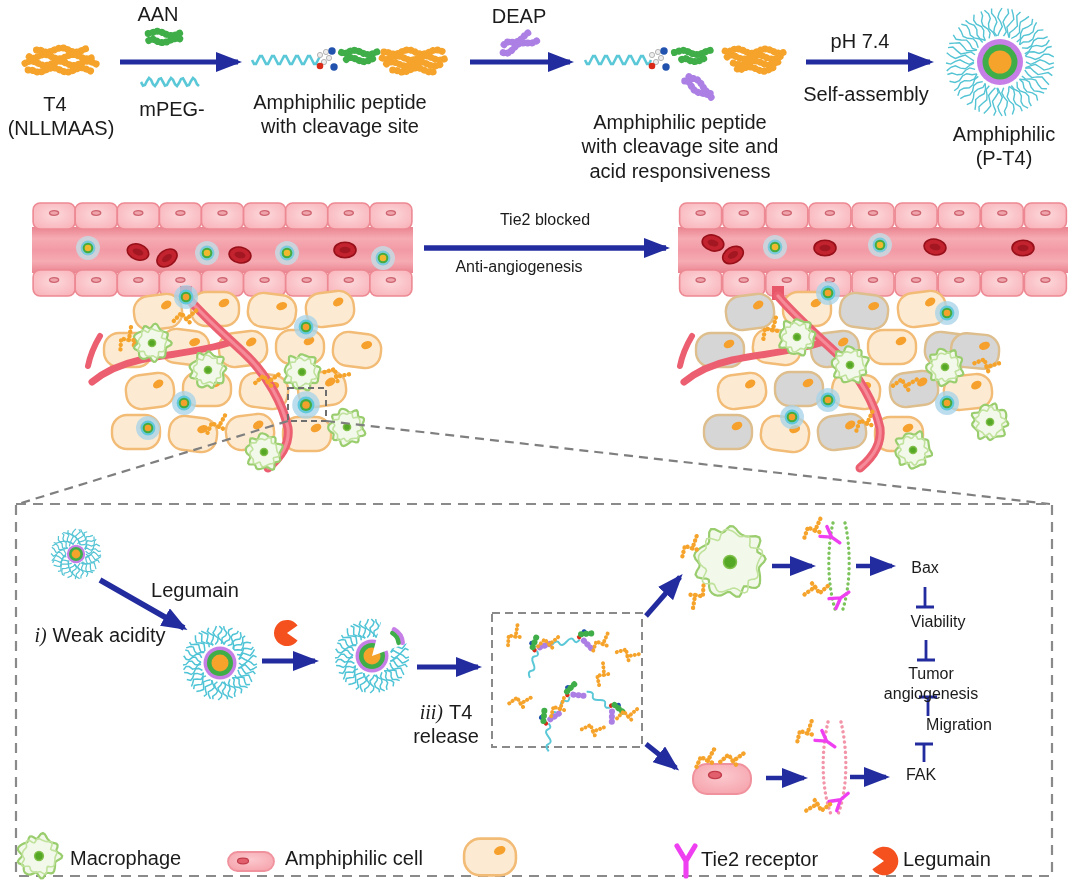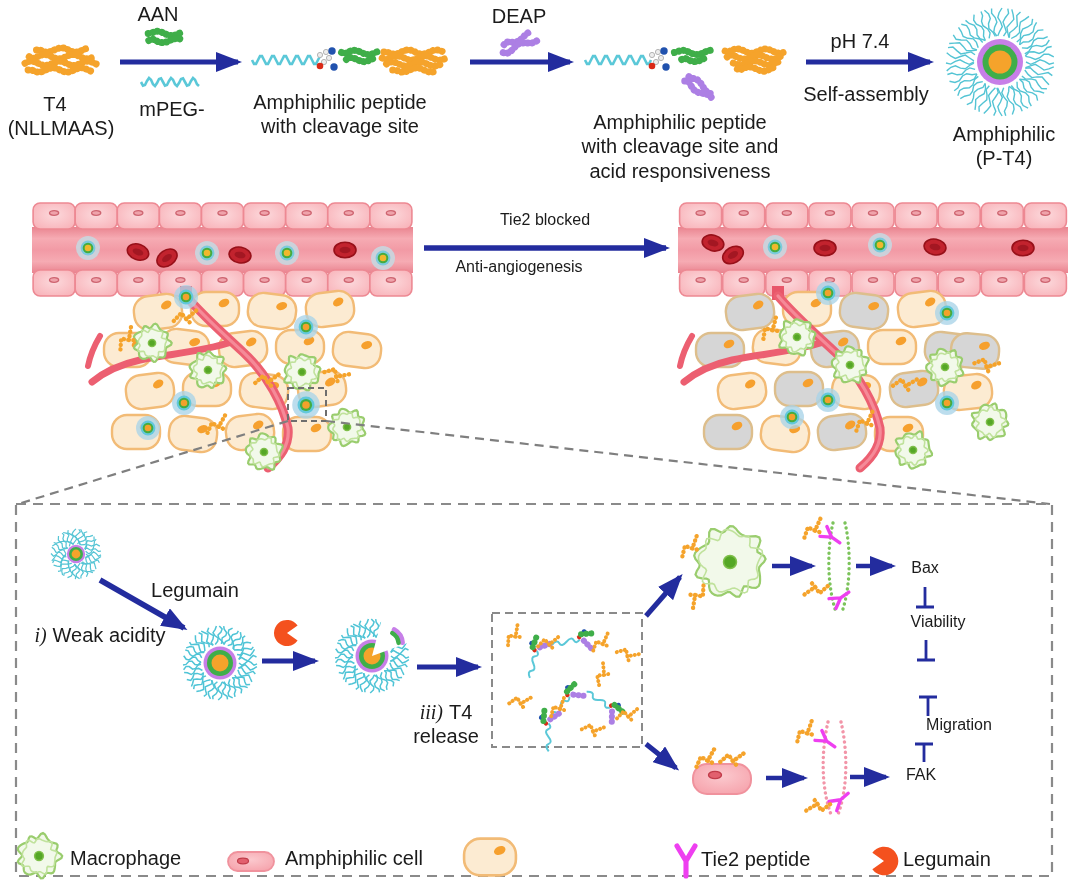--- a/index.html
+++ b/index.html
@@ -562,21 +562,22 @@
   <div class="c f22" style="left:545px;top:210px;">Tie2 blocked</div>
   <div class="c f22" style="left:519px;top:257px;">Anti-angiogenesis</div>
 
   <div class="c f20" style="left:195px;top:578px;">Legumain</div>
   <div class="c f20" style="left:100px;top:623px;"><span class="rn">i)</span><span>Weak acidity</span></div>
   <div class="c f20" style="left:446px;top:700px;"><span class="rn">iii)</span><span>T4
 release</span></div>
 
   <div class="c f22" style="left:925px;top:558px;">Bax</div>
   <div class="c f22" style="left:926px;top:612px;margin-left:12px;">Viability</div>
+  <div class="c f22" style="left:931px;top:664px;">Tumor angiogenesis</div>
   <div class="c f22" style="left:923px;top:715px;margin-left:36px;">Migration</div>
   <div class="c f22" style="left:921px;top:765px;">FAK</div>
 
   <div class="l f20" style="left:70px;top:847px;">Macrophage</div>
   <div class="l f20" style="left:285px;top:847px;">Amphiphilic cell</div>
   <div class="l f20" style="left:543px;top:848px;margin-top:48px;">Tumor cell</div>
-  <div class="l f20" style="left:701px;top:848px;">Tie2 peptide</div>
+  <div class="l f20" style="left:701px;top:848px;">Tie2 receptor</div>
   <div class="l f20" style="left:903px;top:848px;">Legumain</div>
 </div>
 
 </body></html>

